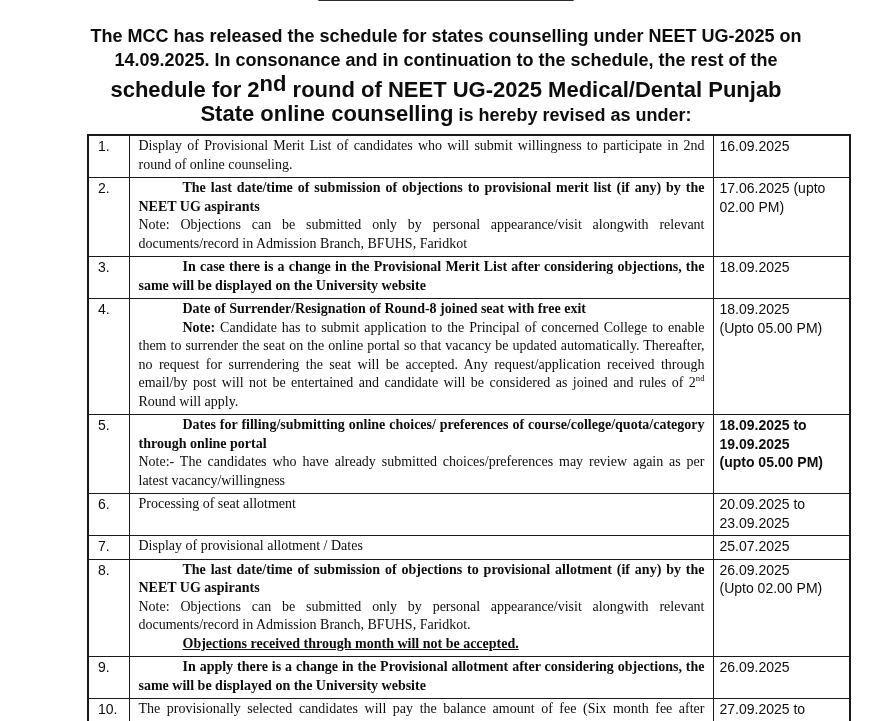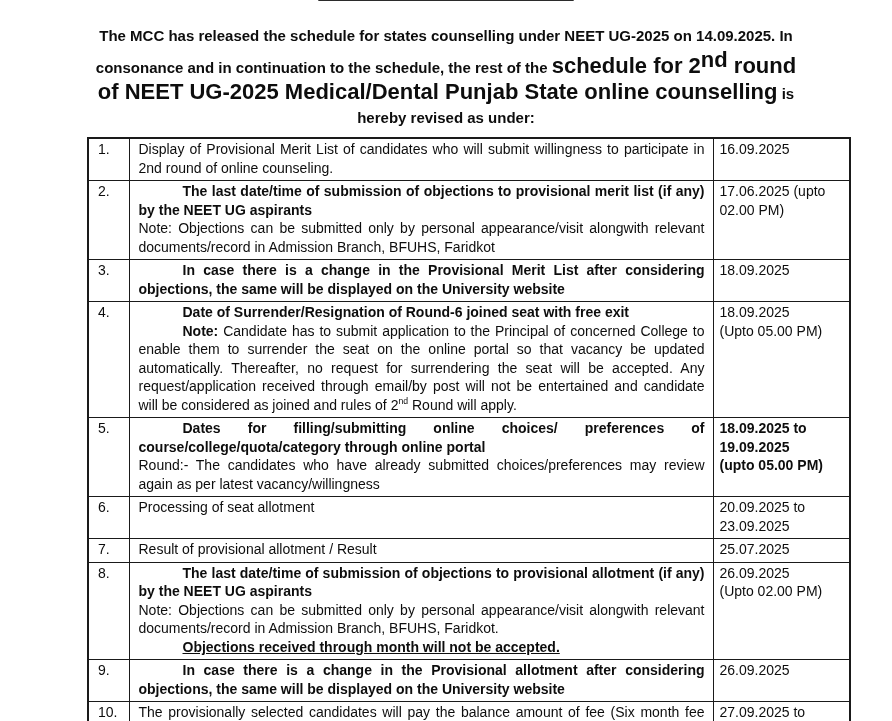--- a/index.html
+++ b/index.html
@@ -23,40 +23,40 @@
     color: #2b2b2b;
     white-space: nowrap;
   }
   .intro {
     margin: 24px auto 7px auto;
     width: 724px;
     text-align: center;
     font-weight: bold;
     color: #0d0d0d;
   }
-  .intro .sm { font-size: 15px; line-height: 24px; }
+  .intro .sm { font-size: 18px; line-height: 24px; }
   .intro .lg { font-size: 22px;   line-height: 24px; }
   sup { line-height: 0; font-size: 0.62em; }
   table.schedule {
     border-collapse: collapse;
     table-layout: fixed;
     margin-left: 87px;
     width: 762px;
     border: 2px solid #1a1a1a;
   }
   .schedule td {
     border: 1px solid #1a1a1a;
     vertical-align: top;
     font-size: 14px;
     line-height: 18.5px;
     padding: 1px 8px 3px 9px;
     color: #0d0d0d;
   }
   td.num  { padding-left: 9px; }
-  td.desc p { margin: 0; text-align: justify; }
+  td.desc p { margin: 0; text-align: justify; font-family: Liberation Serif, serif; }
   td.date {
     white-space: pre-line;
     padding-left: 6px;
     padding-right: 3px;
   }
   .b { font-weight: bold; margin-left: 44px; }
   .u { text-decoration: underline; }
 </style>
 </head>
 <body>
@@ -93,65 +93,65 @@
         <tr>
           <td class="num">3.</td>
           <td class="desc">
             <p><span class="b">In case there is a change in the Provisional Merit List after considering objections, the same will be displayed on the University website</span></p>
           </td>
           <td class="date">18.09.2025</td>
         </tr>
         <tr>
           <td class="num">4.</td>
           <td class="desc">
-            <p><span class="b">Date of Surrender/Resignation of Round-6 joined seat with free exit</span></p>
+            <p><span class="b">Date of Surrender/Resignation of Round-8 joined seat with free exit</span></p>
             <p><span class="b">Note:</span><span> Candidate has to submit application to the Principal of concerned College to enable them to surrender the seat on the online portal so that vacancy be updated automatically. Thereafter, no request for surrendering the seat will be accepted. Any request/application received through email/by post will not be entertained and candidate will be considered as joined and rules of 2</span><sup>nd</sup><span> Round will apply.</span></p>
           </td>
           <td class="date">18.09.2025
 (Upto 05.00 PM)</td>
         </tr>
         <tr>
           <td class="num">5.</td>
           <td class="desc">
             <p><span class="b">Dates for filling/submitting online choices/ preferences of course/college/quota/category through online portal</span></p>
-            <p><span>Round:- The candidates who have already submitted choices/preferences may review again as per latest vacancy/willingness</span></p>
+            <p><span>Note:- The candidates who have already submitted choices/preferences may review again as per latest vacancy/willingness</span></p>
           </td>
           <td class="date b">18.09.2025 to
 19.09.2025
 (upto 05.00 PM)</td>
         </tr>
         <tr>
           <td class="num">6.</td>
           <td class="desc">
             <p><span>Processing of seat allotment</span></p>
           </td>
           <td class="date">20.09.2025 to
 23.09.2025</td>
         </tr>
         <tr>
           <td class="num">7.</td>
           <td class="desc">
-            <p><span>Result of provisional allotment / Result</span></p>
+            <p><span>Display of provisional allotment / Dates</span></p>
           </td>
           <td class="date">25.07.2025</td>
         </tr>
         <tr>
           <td class="num">8.</td>
           <td class="desc">
             <p><span class="b">The last date/time of submission of objections to provisional allotment (if any) by the NEET UG aspirants</span></p>
             <p><span>Note: Objections can be submitted only by personal appearance/visit alongwith relevant documents/record in Admission Branch, BFUHS, Faridkot.</span></p>
             <p><span class="b u">Objections received through month will not be accepted.</span></p>
           </td>
           <td class="date">26.09.2025
 (Upto 02.00 PM)</td>
         </tr>
         <tr>
           <td class="num">9.</td>
           <td class="desc">
-            <p><span class="b">In case there is a change in the Provisional allotment after considering objections, the same will be displayed on the University website</span></p>
+            <p><span class="b">In apply there is a change in the Provisional allotment after considering objections, the same will be displayed on the University website</span></p>
           </td>
           <td class="date">26.09.2025</td>
         </tr>
         <tr>
           <td class="num">10.</td>
           <td class="desc">
             <p><span>The provisionally selected candidates will pay the balance amount of fee (Six month fee after deducting amount of security deposit) through university payment gateway available on university website and will report to the respective college for joining in the respective allotted college</span></p>
           </td>
           <td class="date">27.09.2025 to
 30.09.2025</td>

